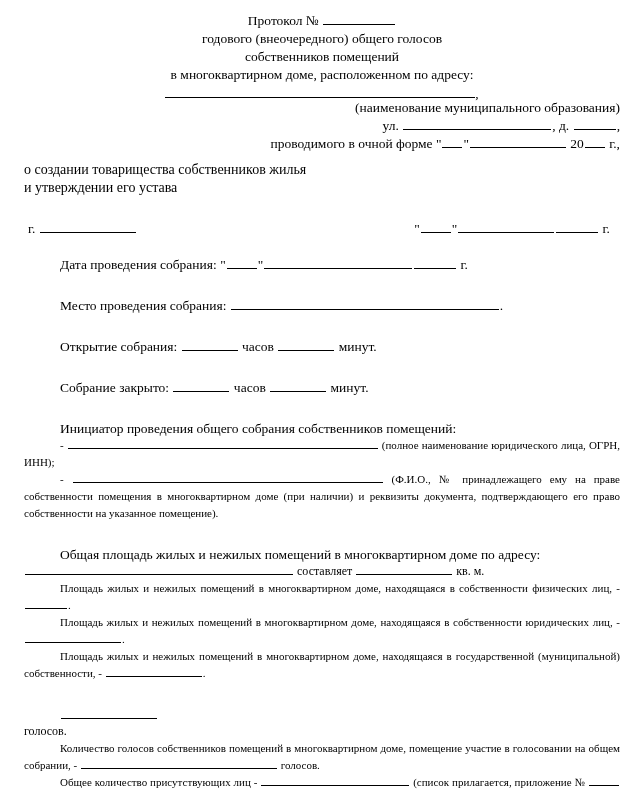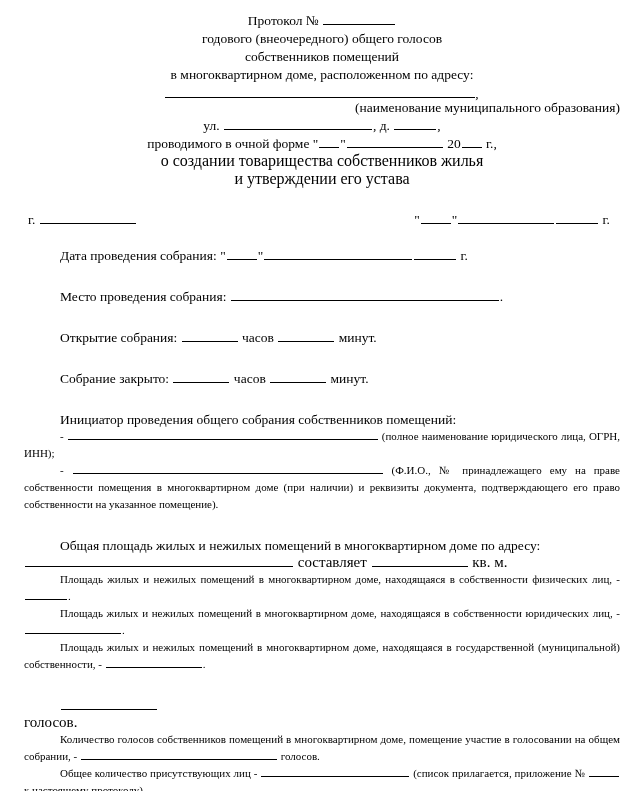--- a/index.html
+++ b/index.html
@@ -27,24 +27,24 @@
   
   .doc-title-block {
     text-align: center;
     font-size: 13.5px;
     line-height: 18px;
     margin-top: 2px;
   }
   .title-line { white-space: nowrap; }
 
   .subtitle-block {
-    text-align: center;
-    font-size: 16px;
+    text-align: left;
+    font-size: 14px;
     line-height: 18px;
-    margin-top: 0;
+    margin-top: 9px;
   }
 
   .city-date-row {
     display: flex;
     justify-content: space-between;
     align-items: baseline;
     font-size: 13.5px;
     margin-top: 24px;
     padding-right: 10px;
   }
@@ -102,35 +102,35 @@
   .rule-tail { font-size: 13.5px; }
 
   .caption {
     text-align: right;
     font-size: 13.5px;
     line-height: 17px;
   }
 
   .addr-line {
     margin-top: 1px;
-    text-align: center;
+    text-align: right;
     font-size: 13.5px;
     line-height: 17px;
   }
 
   .area-line-1 {
     text-align: justify;
     text-indent: 36px;
     font-size: 13.5px;
     line-height: 17px;
     margin: 0;
   }
   .area-line-2 {
     text-indent: 0;
-    font-size: 15px;
+    font-size: 12px;
     line-height: 17px;
     margin: 0;
   }
 </style>
 </head>
 <body>
 
 <div class="page">
 
   <div class="doc-title-block">

